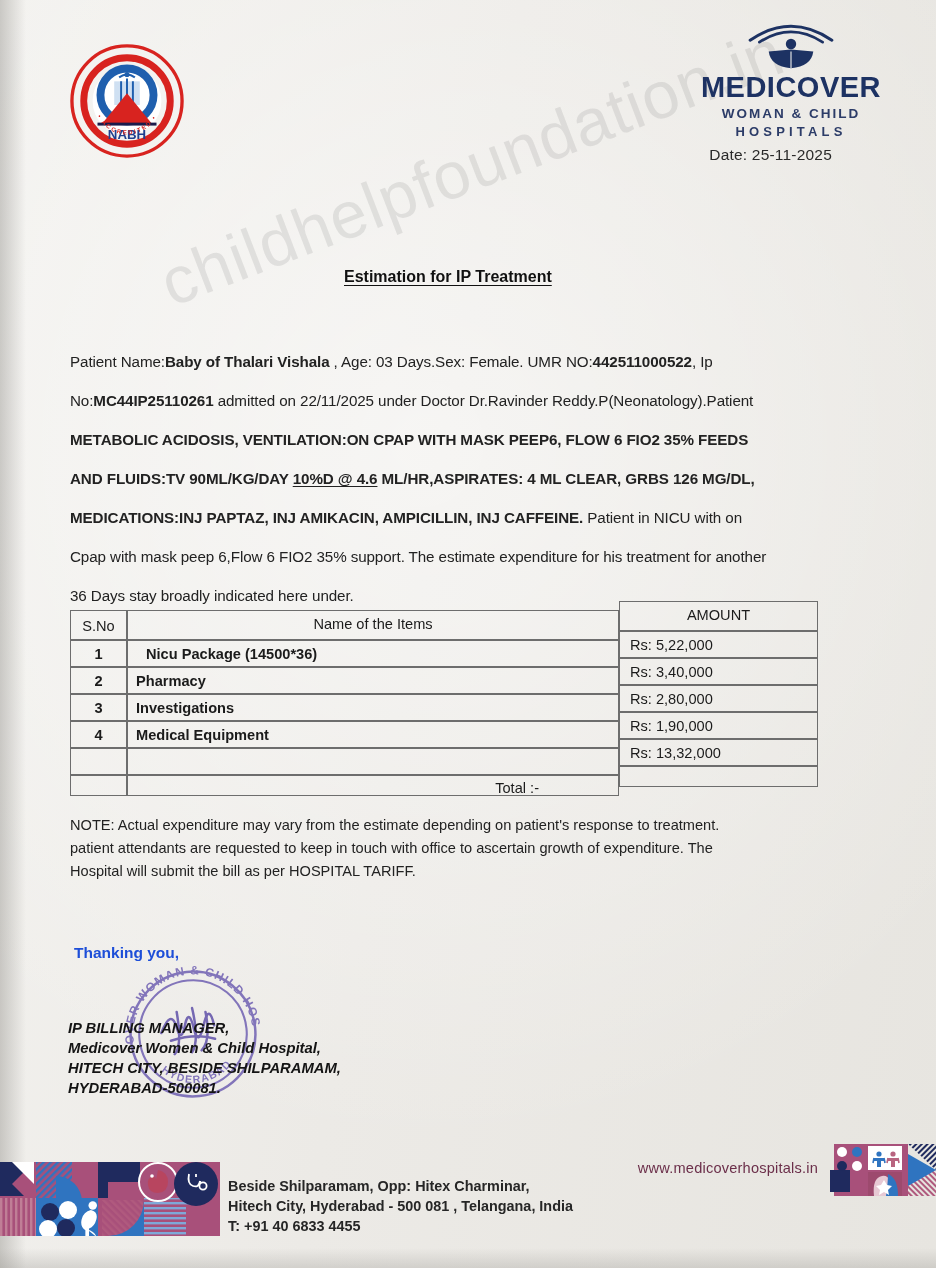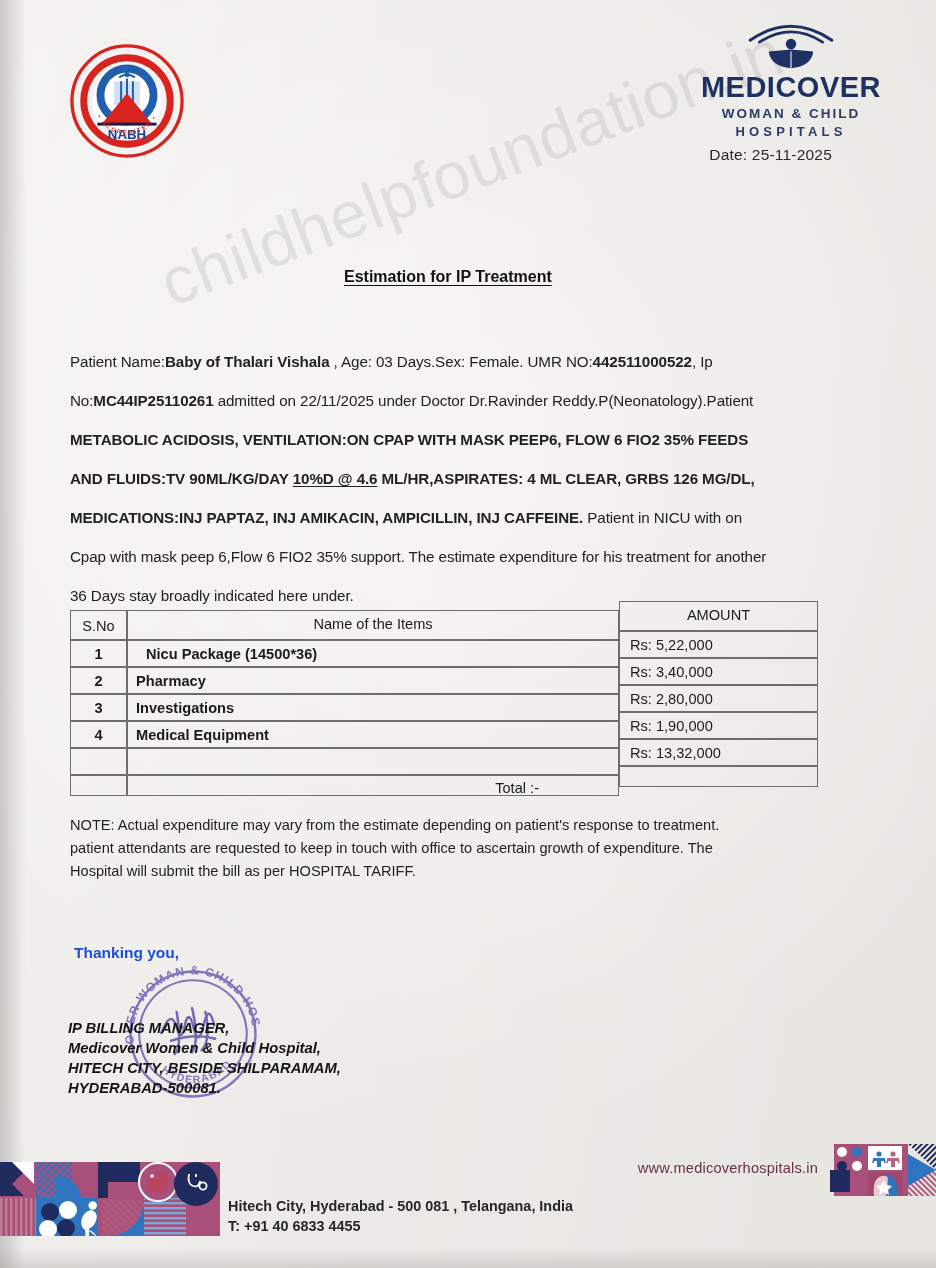--- a/index.html
+++ b/index.html
@@ -451,20 +451,21 @@
         <path d="M 189,12 q -2,10 4,12 q 6,2 7,-5"></path>
         <path d="M 196,12 l 0,3"></path>
         <circle cx="203" cy="24" r="3.6"></circle>
         <path d="M 200,19 l 0,2"></path>
       </g>
       <rect x="186" y="44" width="34" height="30" fill="#a8507a"></rect>
     </svg>
   </div>
 
   <div class="footer-addr">
+    <div>Beside Shilparamam, Opp: Hitex Charminar,</div>
     <div>Hitech City, Hyderabad - 500 081 , Telangana, India</div>
     <div>T: +91 40 6833 4455</div>
   </div>
 
   <div class="footer-web">www.medicoverhospitals.in</div>
 
   <div class="footer-right-mosaic">
     <svg viewBox="0 0 106 62" width="106" height="62">
       <defs>
         <pattern id="diagNavy2" width="4" height="4" patternTransform="rotate(45)" patternUnits="userSpaceOnUse">

